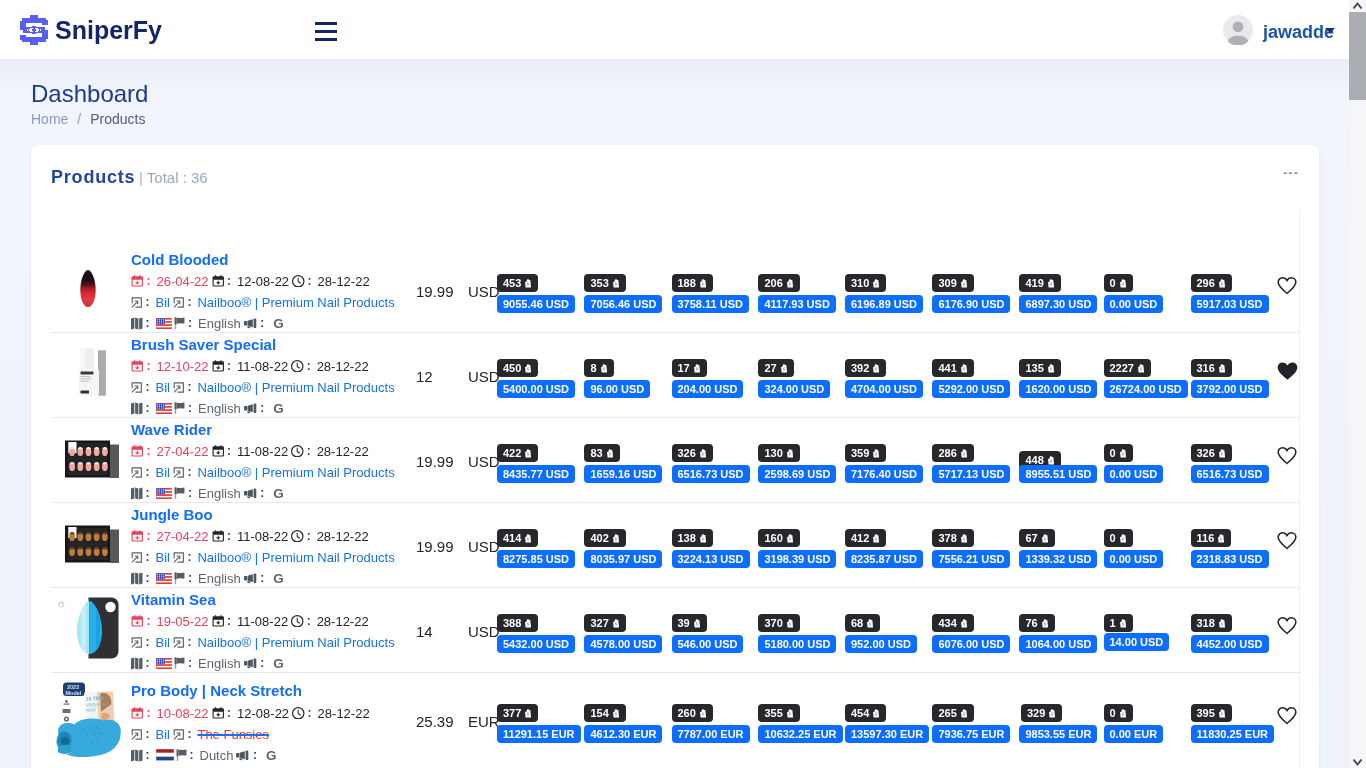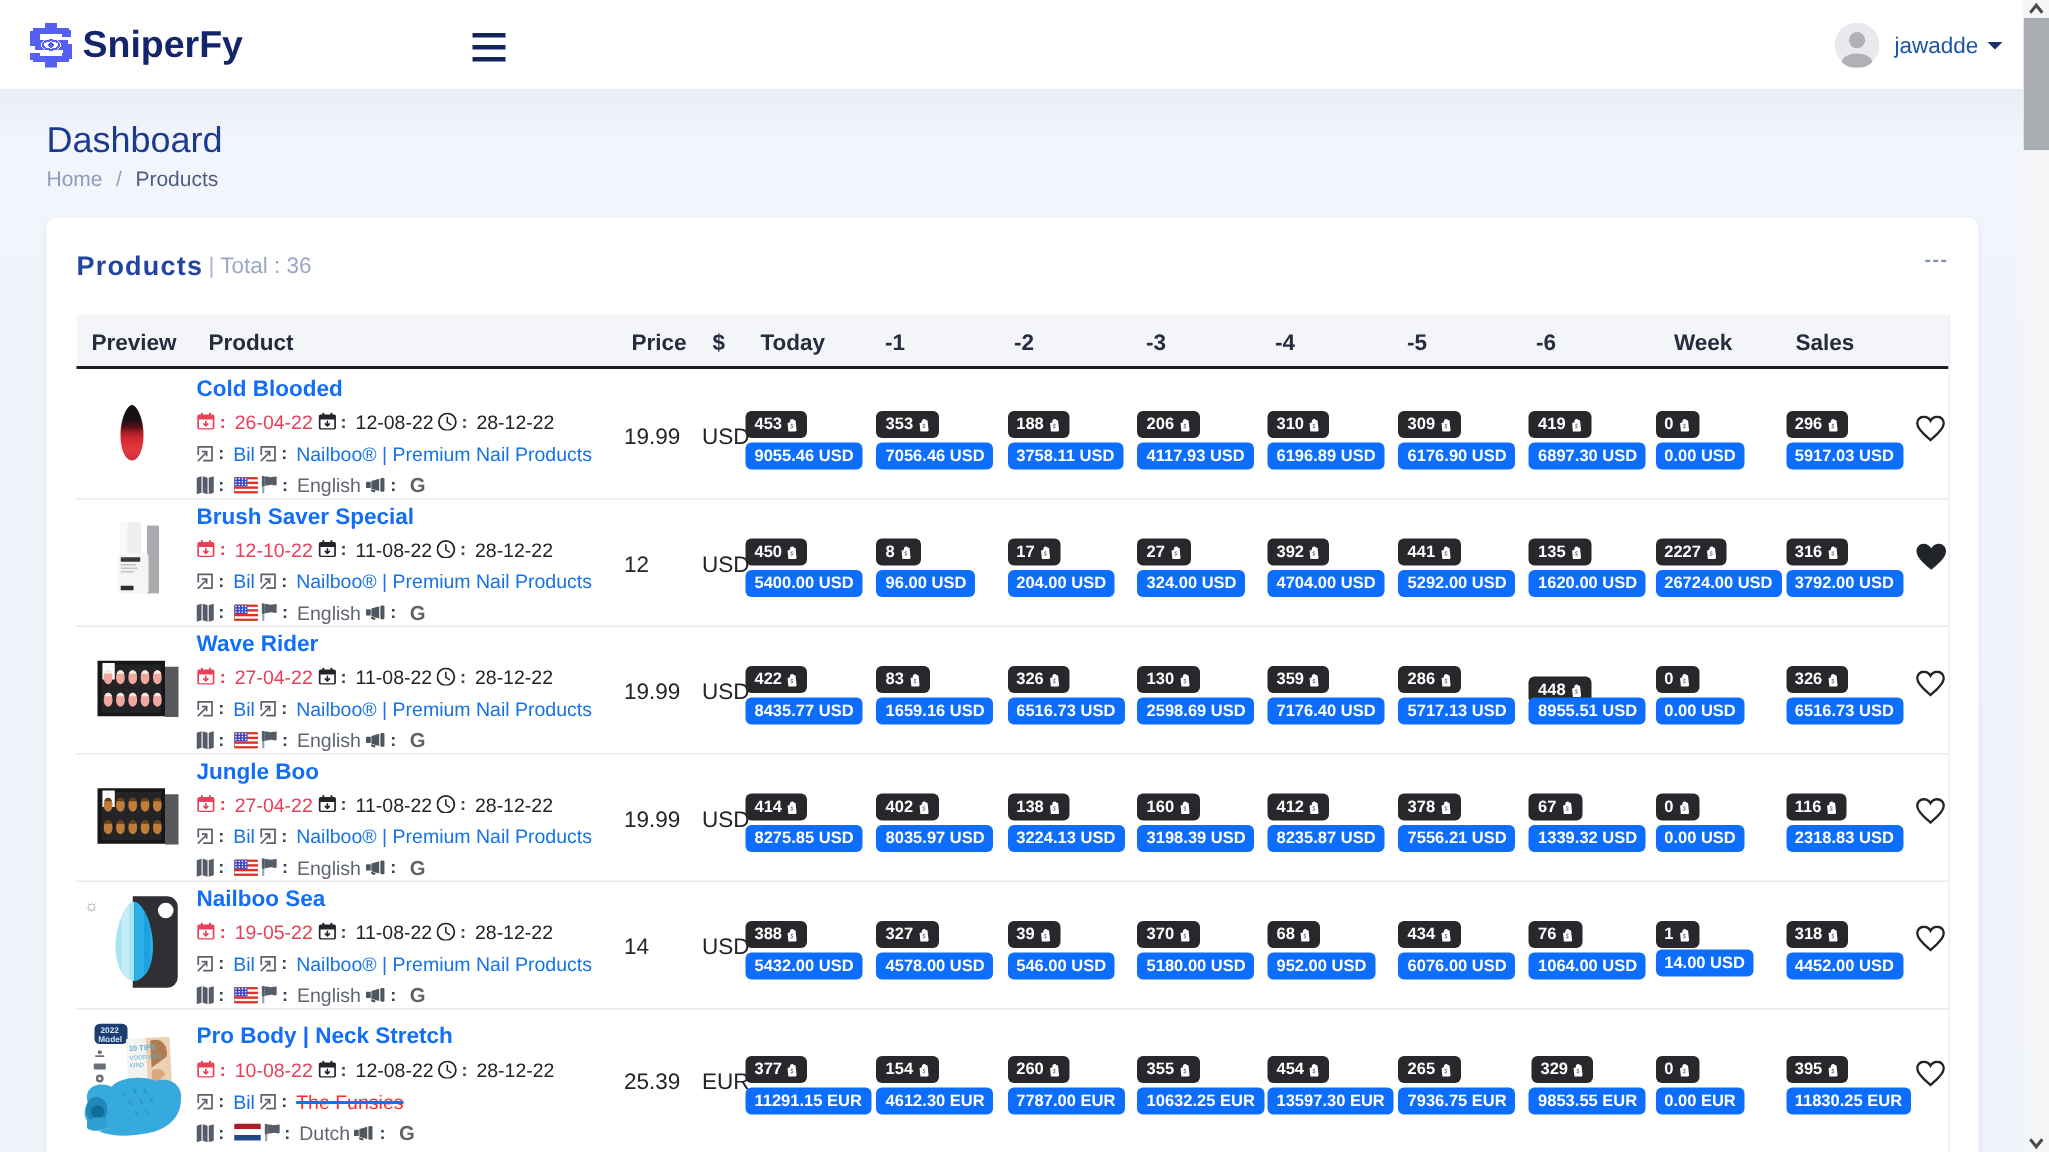--- a/index.html
+++ b/index.html
@@ -4,21 +4,21 @@
 * { margin:0; padding:0; box-sizing:border-box; }
 html,body { width:1366px; height:768px; overflow:hidden;
   font-family:"Liberation Sans", sans-serif; background:#fff; }
 #page { position:absolute; left:0; top:0; width:1366px; height:768px; }
 #bg { position:absolute; left:0; top:59px; width:1349px; height:709px;
   background:linear-gradient(180deg,#e9edf5 0,#f2f5fb 35px,#f1f4fa 120px,#eef2f9 100%); }
 #nav { position:absolute; left:0; top:0; width:1349px; height:59px; background:#fff; }
 #brand { position:absolute; left:55px; top:16px; font-size:25px; font-weight:bold;
   color:#15256b; letter-spacing:0px; }
 .hline { position:absolute; left:315px; width:22px; height:2.6px; background:#14265c; }
-#uname { position:absolute; left:1263px; top:22px; font-size:15px; font-weight:normal; color:#1a55a8; }
+#uname { position:absolute; left:1263px; top:22px; font-size:18px; font-weight:bold; color:#1a55a8; }
 #caret { position:absolute; left:1325px; top:28px; width:0; height:0;
   border-left:5px solid transparent; border-right:5px solid transparent; border-top:5.5px solid #1b2f6e; }
 #h1 { position:absolute; left:31px; top:80px; font-size:24px; font-weight:500; color:#1c3a90; }
 #bc { position:absolute; left:31px; top:111px; font-size:14px; color:#8d9abc; }
 #bc .sep { color:#98a0b5; margin:0 9px; }
 #bc .act { color:#4f5d80; font-weight:500; }
 #card { position:absolute; left:31px; top:145px; width:1288px; height:640px;
   background:#fff; border-radius:7px; box-shadow:0 1px 3px rgba(30,45,80,0.08); }
 #chead { position:absolute; left:51px; top:167px; font-size:18px; font-weight:bold;
   color:#2145a0; letter-spacing:0.8px; }
@@ -82,35 +82,20 @@
 </svg>
 <div id="uname">jawadde</div>
 <div id="caret"></div>
 </div>
 <div id="h1">Dashboard</div>
 <div id="bc">Home<span class="sep">/</span><span class="act">Products</span></div>
 <div id="card"></div>
 <div id="chead">Products</div>
 <div id="ctotal"><span style="color:#aab4d4">|</span> Total : 36</div>
 <div id="cdots">---</div>
-<div id="thead">
-      <span style="left:10px">Preview</span>
-      <span style="left:88px">Product</span>
-      <span style="left:370px">Price</span>
-      <span style="left:424px">$</span>
-      <span style="left:456px">Today</span>
-      <span style="left:539px">-1</span>
-      <span style="left:625px">-2</span>
-      <span style="left:713px">-3</span>
-      <span style="left:799px">-4</span>
-      <span style="left:887px">-5</span>
-      <span style="left:973px">-6</span>
-      <span style="left:1065px">Week</span>
-      <span style="left:1146px">Sales</span>
-    </div>
 <div class="tright"></div>
 <svg width="80" height="80" viewBox="0 0 80 80" style="position:absolute;left:48px;top:248px">
       <defs>
         <linearGradient id="gr1" x1="0" y1="0" x2="0" y2="1">
           <stop offset="0" stop-color="#131013"></stop>
           <stop offset="0.27" stop-color="#1f1115"></stop>
           <stop offset="0.4" stop-color="#571219"></stop>
           <stop offset="0.5" stop-color="#a81e28"></stop>
           <stop offset="0.62" stop-color="#d62832"></stop>
           <stop offset="0.8" stop-color="#e13a42"></stop>
@@ -752,21 +737,21 @@
           <path d="M41.5 11 C44.8 11 50.3 18.5 52.8 30 C55.3 41.5 53.8 53 49.3 59 C46.8 62.3 44.1 64 41.5 64 C38.9 64 36.2 62.3 33.7 59 C29.2 53 27.7 41.5 30.2 30 C32.7 18.5 38.2 11 41.5 11 z"></path>
         </clipPath>
       </defs>
       <g clip-path="url(#cnail)">
         <rect x="25" y="10" width="16.5" height="56" fill="#a9e6f2"></rect>
         <rect x="41.5" y="10" width="15" height="56" fill="#28b0e8"></rect>
         <rect x="33" y="10" width="5" height="56" fill="#c4eef7"></rect>
         <rect x="48" y="10" width="4" height="56" fill="#1ea2de"></rect>
       </g>
     </svg>
-    <div class="ptitle" style="top:591px">Nailboo Sea</div>
+    <div class="ptitle" style="top:591px">Vitamin Sea</div>
     <div style="position:absolute;left:131px;top:614px">
       <div class="pl l1">
         <svg class="ic" width="12.5" height="12" viewBox="0 0 16 16">
           <path d="M4.4 0.2v2.2M11.6 0.2v2.2" stroke="#e8415a" stroke-width="1.7" fill="none"></path>
           <path fill-rule="evenodd" fill="#e8415a" d="M2 1.8h12a1.6 1.6 0 0 1 1.6 1.6v10.2A1.6 1.6 0 0 1 14 15.2H2A1.6 1.6 0 0 1 .4 13.6V3.4A1.6 1.6 0 0 1 2 1.8zM1.9 6.3v7.1c0 .3.2.5.5.5h11.2c.3 0 .5-.2.5-.5V6.3z"></path>
           <path fill="#e8415a" d="M8 7.2c.4 0 .75.3.75.75v2.3l1.05-1.05.95.95-2.25 2.25a.7.7 0 0 1-1 0L5.25 10.15l.95-.95 1.05 1.05v-2.3c0-.45.35-.75.75-.75z"></path>
         </svg>
         <span class="cln red">:</span>
         <span class="red dtx">19-05-22</span>
         <svg class="ic" width="12.5" height="12" viewBox="0 0 16 16">

